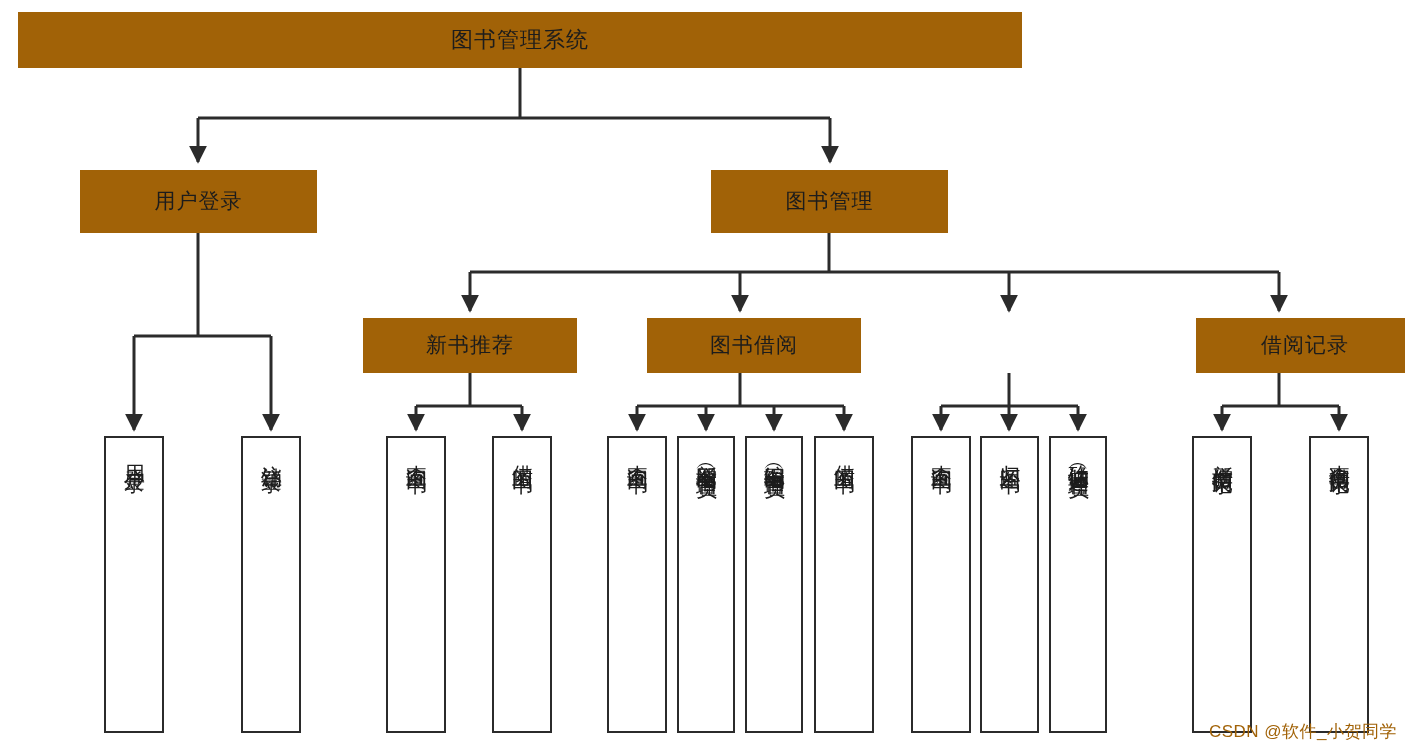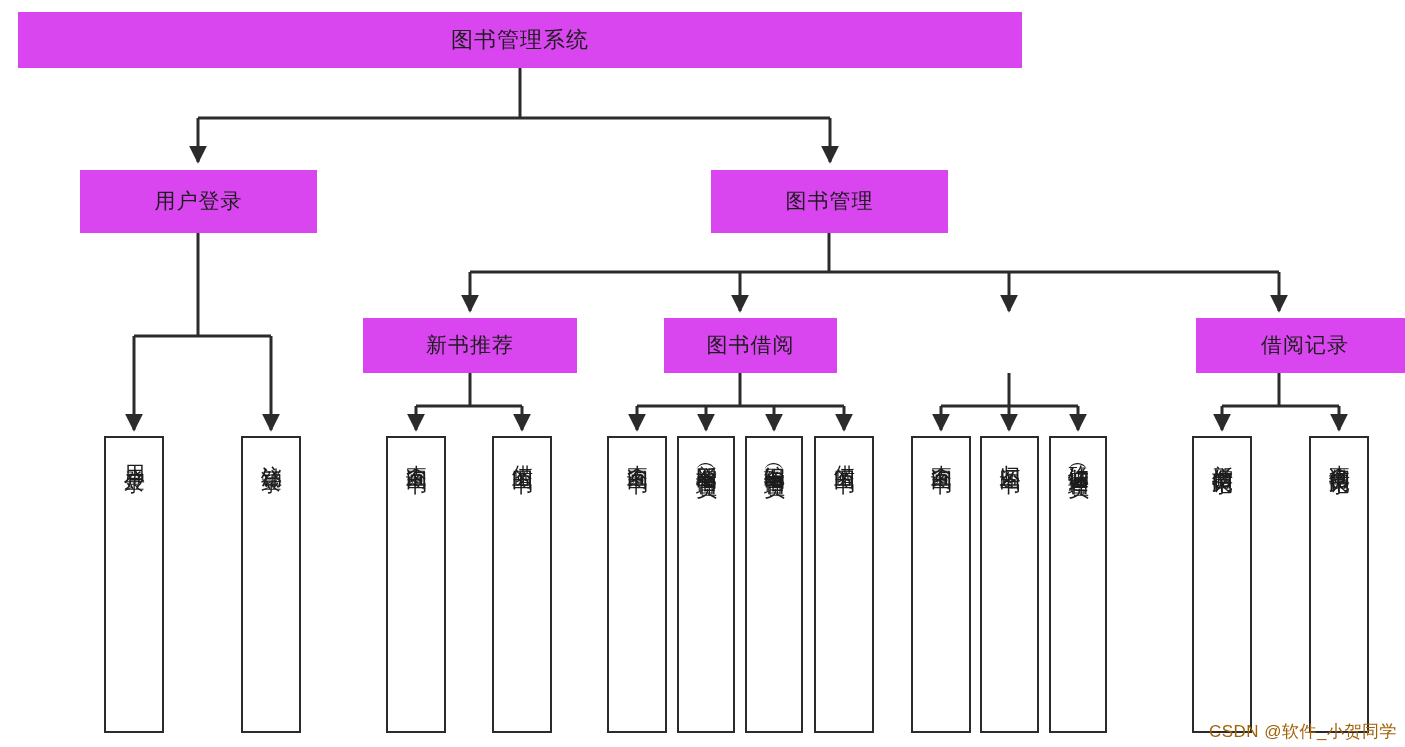--- a/index.html
+++ b/index.html
@@ -17,22 +17,22 @@
   }
   #edges{
     position:absolute;
     left:0; top:0;
     width:1405px; height:747px;
     pointer-events:none;
   }
   .node{
     position:absolute;
     box-sizing:border-box;
-    background:#d946ef;
-    border:2px solid #d946ef;
+    background:#a16207;
+    border:2px solid #a16207;
     display:flex;
     align-items:center;
     justify-content:center;
     z-index:2;
   }
   .node .lbl{
     font-size:21px;
     line-height:1.25;
     letter-spacing:1px;
     color:#1c1c1c;
@@ -133,21 +133,21 @@
   <div class="node" style="left:80px; top:170px; width:237px; height:63px;">
     <span class="lbl">用户登录</span>
   </div>
   <div class="node" style="left:711px; top:170px; width:237px; height:63px;">
     <span class="lbl">图书管理</span>
   </div>
 
   <div class="node" style="left:363px; top:318px; width:214px; height:55px;">
     <span class="lbl">新书推荐</span>
   </div>
-  <div class="node" style="left:664px; top:318px; width:173px; height:55px;">
+  <div class="node" style="left:647px; top:318px; width:214px; height:55px;">
     <span class="lbl">图书借阅</span>
   </div>
   <div class="node" style="left:1170px; top:318px; width:218px; height:55px;margin-left:26px;">
     <span class="lbl">借阅记录</span>
   </div>
 
   <div class="leaf" style="left:104px; top:436px; width:60px; height:297px;">
     <span class="vlbl">用户登录</span>
   </div>
   <div class="leaf" style="left:241px; top:436px; width:60px; height:297px;">

